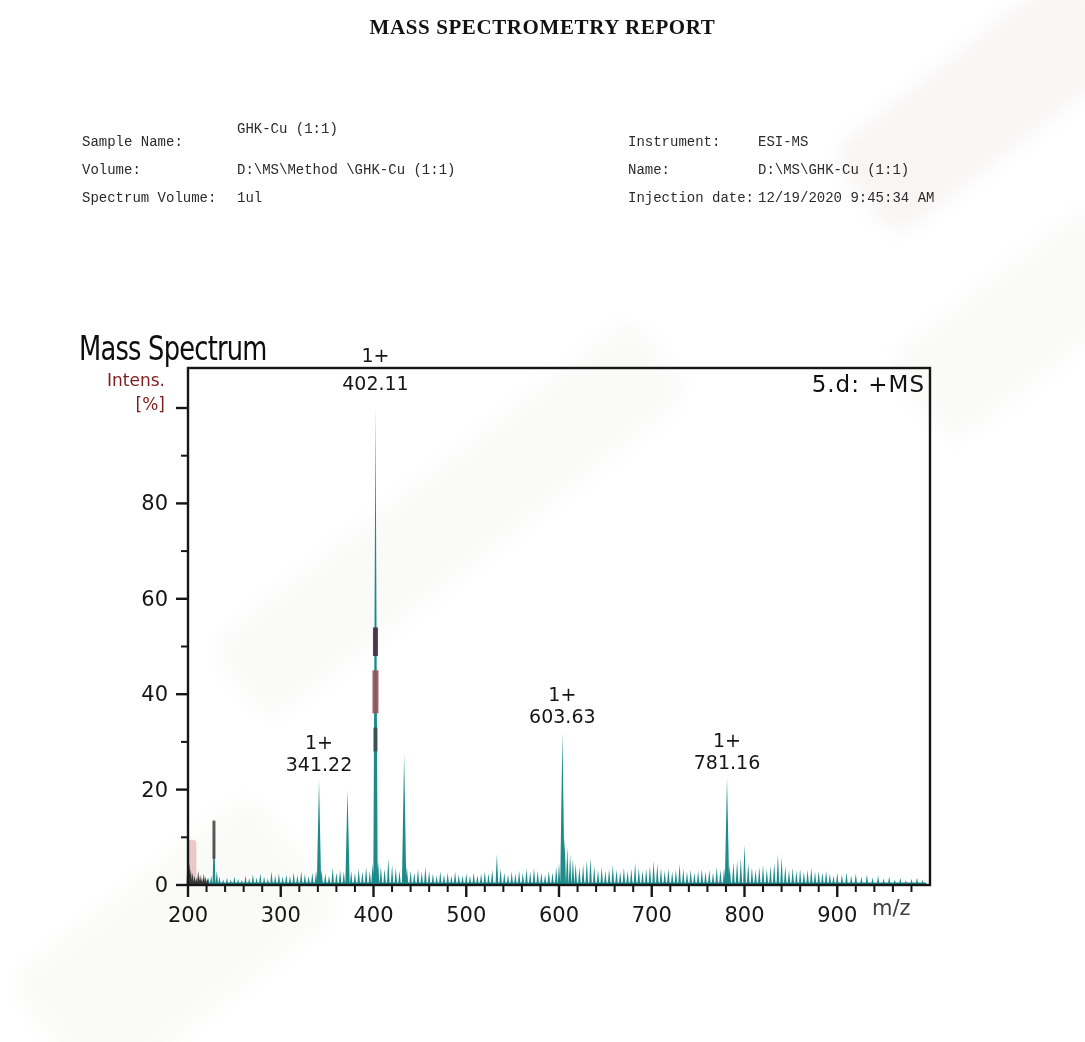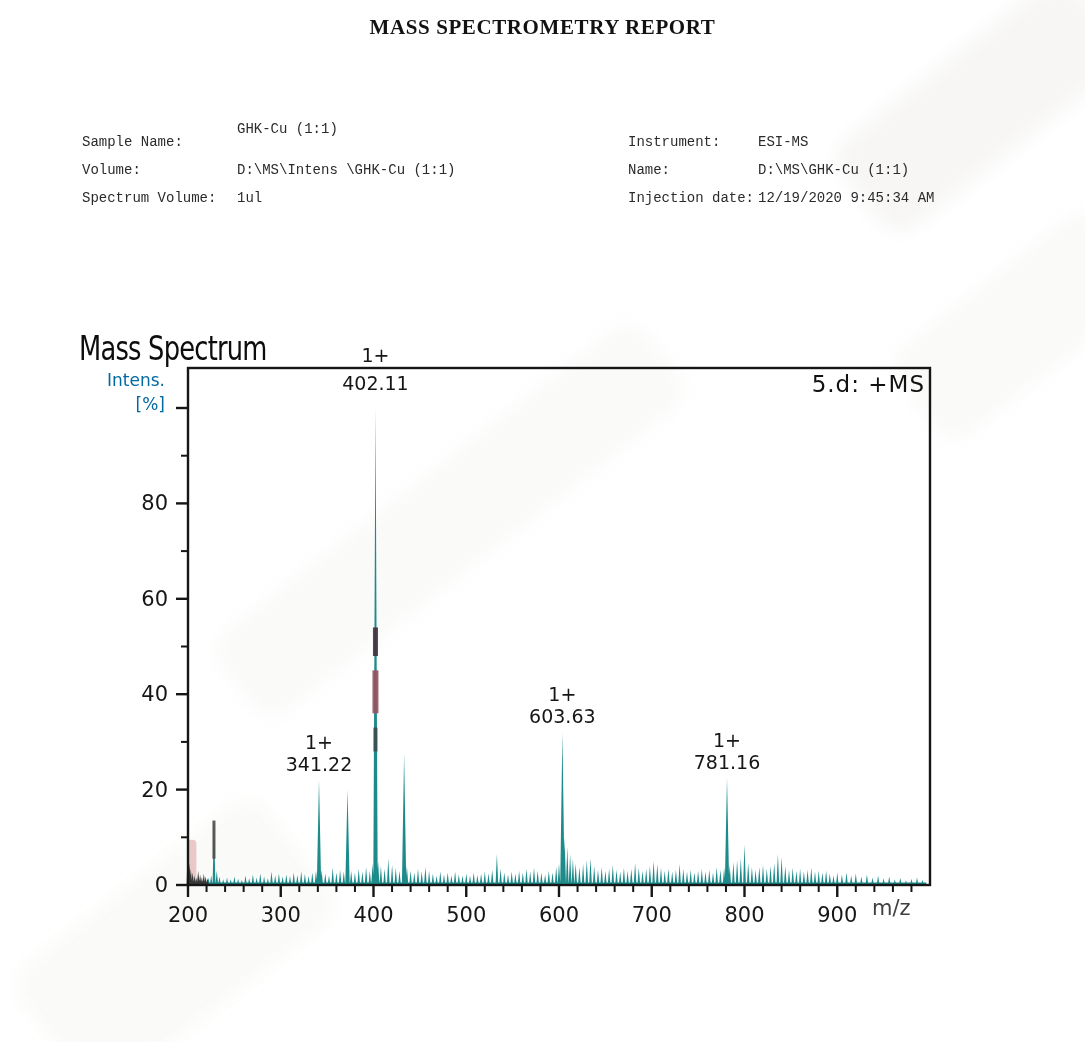--- a/index.html
+++ b/index.html
@@ -5,21 +5,21 @@
   html,body{margin:0;padding:0;background:#ffffff;}
   body{width:1085px;height:1042px;position:relative;overflow:hidden;
        font-family:"DejaVu Sans",sans-serif;color:#1a1a1a;}
   .abs{position:absolute;}
   .report-title{top:15px;left:0;width:1085px;text-align:center;
      font-family:"Liberation Serif",serif;font-weight:bold;font-size:21px;
      letter-spacing:.6px;color:#121212;}
   .meta{font-family:Liberation Mono, monospace;font-size:14px;color:#2b2b2b;white-space:nowrap;}
   .spectrum-heading{left:79px;top:329px;font-size:33px;color:#0d0d0d;
      transform:scaleX(.78);transform-origin:0 50%;letter-spacing:-1px;white-space:nowrap;}
-  .yl{left:88px;width:77px;text-align:right;font-size:17px;color:#0369a1;}
+  .yl{left:88px;width:77px;text-align:right;font-size:17px;color:#7f1d1d;}
   .scan-label{left:760px;top:371px;width:165px;text-align:right;font-size:23px;
      letter-spacing:1px;color:#111;}
   .mz-label{left:872px;top:896px;font-size:21px;color:#404040;}
   svg text{font-family:"DejaVu Sans",sans-serif;fill:#161616;}
   .wm{position:absolute;transform:rotate(-38deg);border-radius:24px;
       filter:blur(9px);pointer-events:none;}
   .wm1{left:830px;top:50px;width:300px;height:110px;background:rgba(205,200,190,.16);}
   .wm2{left:180px;top:470px;width:540px;height:100px;background:rgba(210,208,200,.10);}
   .wm3{left:20px;top:870px;width:310px;height:150px;background:rgba(228,226,214,.18);}
   .wm4{left:890px;top:270px;width:260px;height:110px;background:rgba(214,212,204,.12);}
@@ -30,21 +30,21 @@
 <div class="wm wm1"></div>
 <div class="wm wm2"></div>
 <div class="wm wm3"></div>
 <div class="wm wm4"></div>
 
 <div class="abs report-title">MASS SPECTROMETRY REPORT</div>
 
 <div class="abs meta" style="left:82px;top:134px">Sample Name:</div>
 <div class="abs meta" style="left:237px;top:121px">GHK-Cu (1:1)</div>
 <div class="abs meta" style="left:82px;top:162px">Volume:</div>
-<div class="abs meta" style="left:237px;top:162px">D:\MS\Intens \GHK-Cu (1:1)</div>
+<div class="abs meta" style="left:237px;top:162px">D:\MS\Method \GHK-Cu (1:1)</div>
 <div class="abs meta" style="left:82px;top:190px">Spectrum Volume:</div>
 <div class="abs meta" style="left:237px;top:190px">1ul</div>
 
 <div class="abs meta" style="left:628px;top:134px">Instrument:</div>
 <div class="abs meta" style="left:758px;top:134px">ESI-MS</div>
 <div class="abs meta" style="left:628px;top:162px">Name:</div>
 <div class="abs meta" style="left:758px;top:162px">D:\MS\GHK-Cu (1:1)</div>
 <div class="abs meta" style="left:628px;top:190px">Injection date:</div>
 <div class="abs meta" style="left:758px;top:190px">12/19/2020 9:45:34 AM</div>
 

